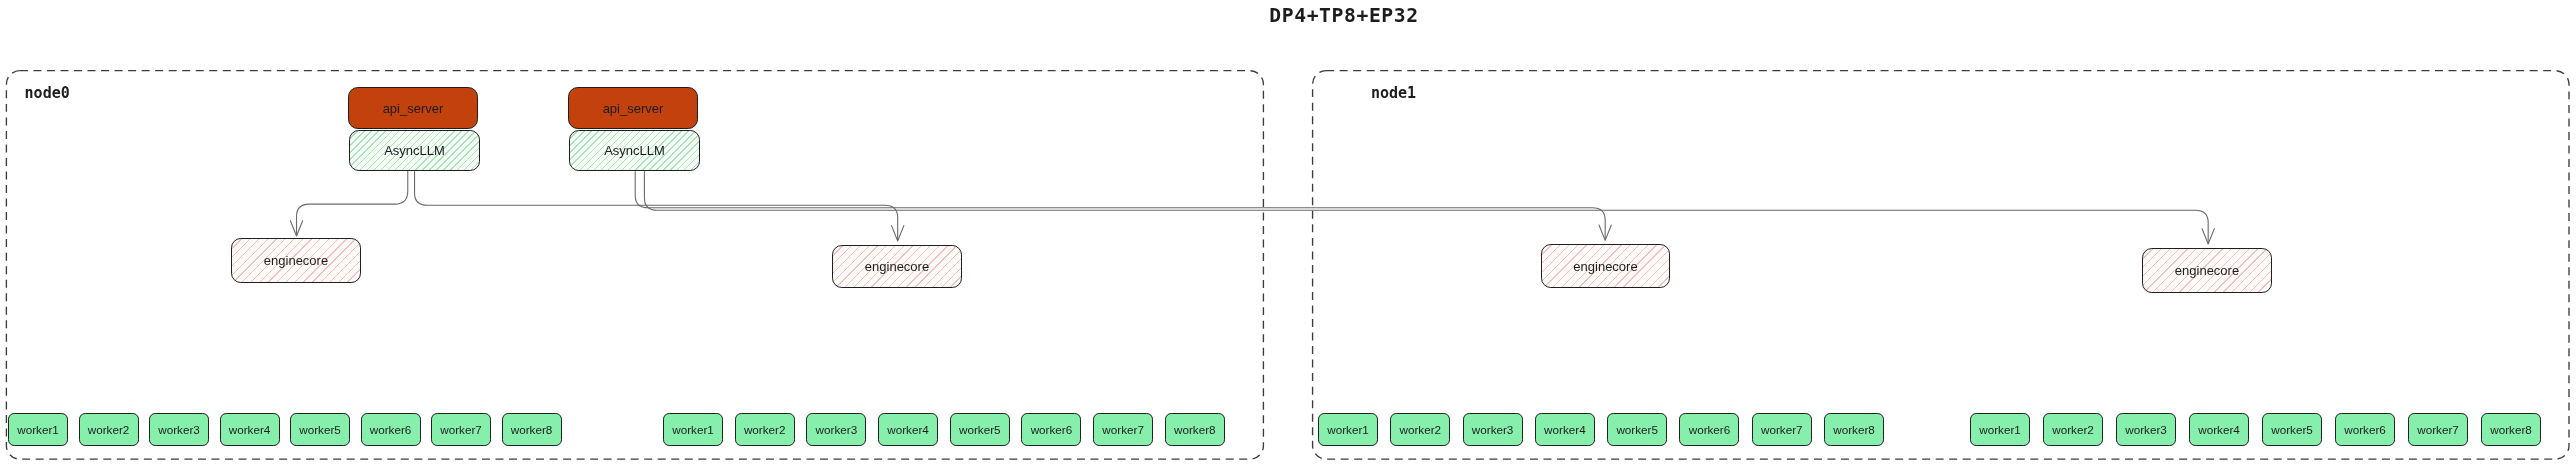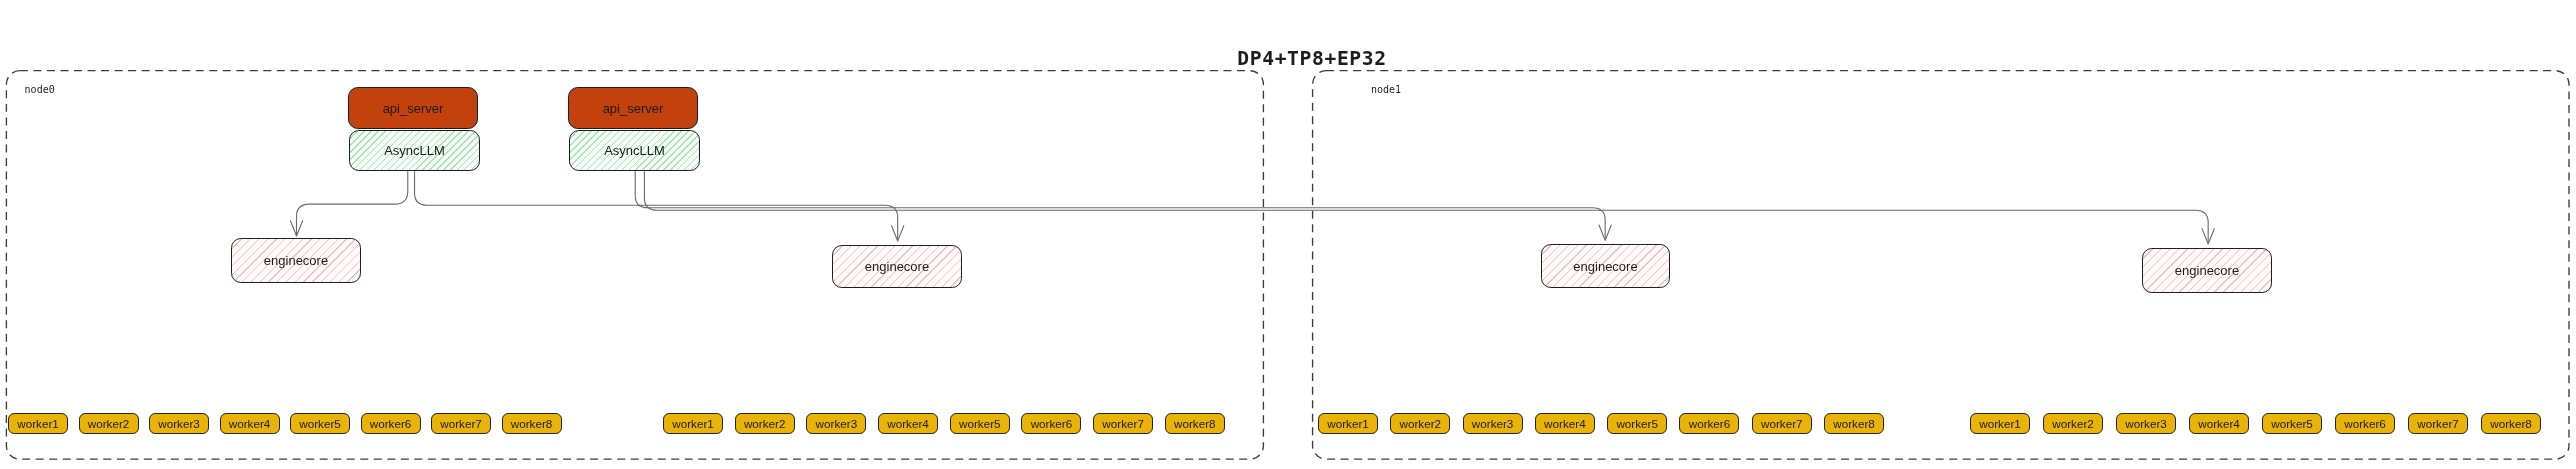--- a/index.html
+++ b/index.html
@@ -9,30 +9,30 @@
     --hatch-green:rgba(105,205,135,.55);
     --hatch-red:rgba(228,125,115,.45);
     --text:#1d1d1d;
   }
   html,body{margin:0;padding:0;background:#ffffff;}
   .page{
     position:relative;width:2576px;height:469px;background:#ffffff;overflow:hidden;
     font-family:"Liberation Sans",sans-serif;color:var(--text);
   }
   .title{
-    position:absolute;left:1312px;top:3.7px;transform:translateX(-50%);
+    position:absolute;left:1344px;top:3.7px;transform:translateX(-50%);
     font-family:"DejaVu Sans Mono","Liberation Mono",monospace;
-    font-size:19.7px;font-weight:700;letter-spacing:0.6px;white-space:nowrap;margin-top:43px;
+    font-size:19.7px;font-weight:700;letter-spacing:0.6px;white-space:nowrap;
   }
   .overlay{position:absolute;left:0;top:0;z-index:0;}
   .node-rect{fill:none;stroke:var(--dash-border);stroke-width:2.2;stroke-dasharray:13 9;}
   .conn{fill:none;stroke:var(--connector);stroke-width:1.8;stroke-linecap:round;stroke-linejoin:round;}
   .node-label{
     position:absolute;font-family:"DejaVu Sans Mono","Liberation Mono",monospace;
-    font-size:10px;font-weight:400;white-space:nowrap;z-index:2;
+    font-size:15px;font-weight:700;white-space:nowrap;z-index:2;
   }
   .box{
     position:absolute;z-index:1;box-sizing:border-box;
     border:1.4px solid var(--box-border);border-radius:9.8px;
     display:flex;align-items:center;justify-content:center;
     font-size:13px;background:#c2410c;white-space:nowrap;
   }
   .llm{
     background:
       repeating-linear-gradient(135deg,var(--hatch-green) 0 1px,transparent 1px 4.9px),
@@ -40,22 +40,22 @@
   }
   .engine{
     background:
       repeating-linear-gradient(135deg,var(--hatch-red) 0 0.9px,transparent 0.9px 6.2px),
       #fefaf9;
   }
   .worker-row{
     position:absolute;top:413px;display:flex;z-index:1;
   }
   .worker{
-    box-sizing:border-box;width:60px;height:21px;flex:0 0 60px;
-    border:1.2px solid #222222;border-radius:6.2px;background:#eab308;
+    box-sizing:border-box;width:60px;height:33px;flex:0 0 60px;
+    border:1.2px solid #222222;border-radius:6.2px;background:#86efac;
     display:flex;align-items:center;justify-content:center;
     font-size:11.7px;white-space:nowrap;
   }
   .row1{left:8px;gap:10.5px;}
   .row2{left:663px;gap:11.7px;}
   .row3{left:1318px;gap:12.3px;}
   .row4{left:1970px;gap:13px;}
 </style>
 </head>
 <body>

